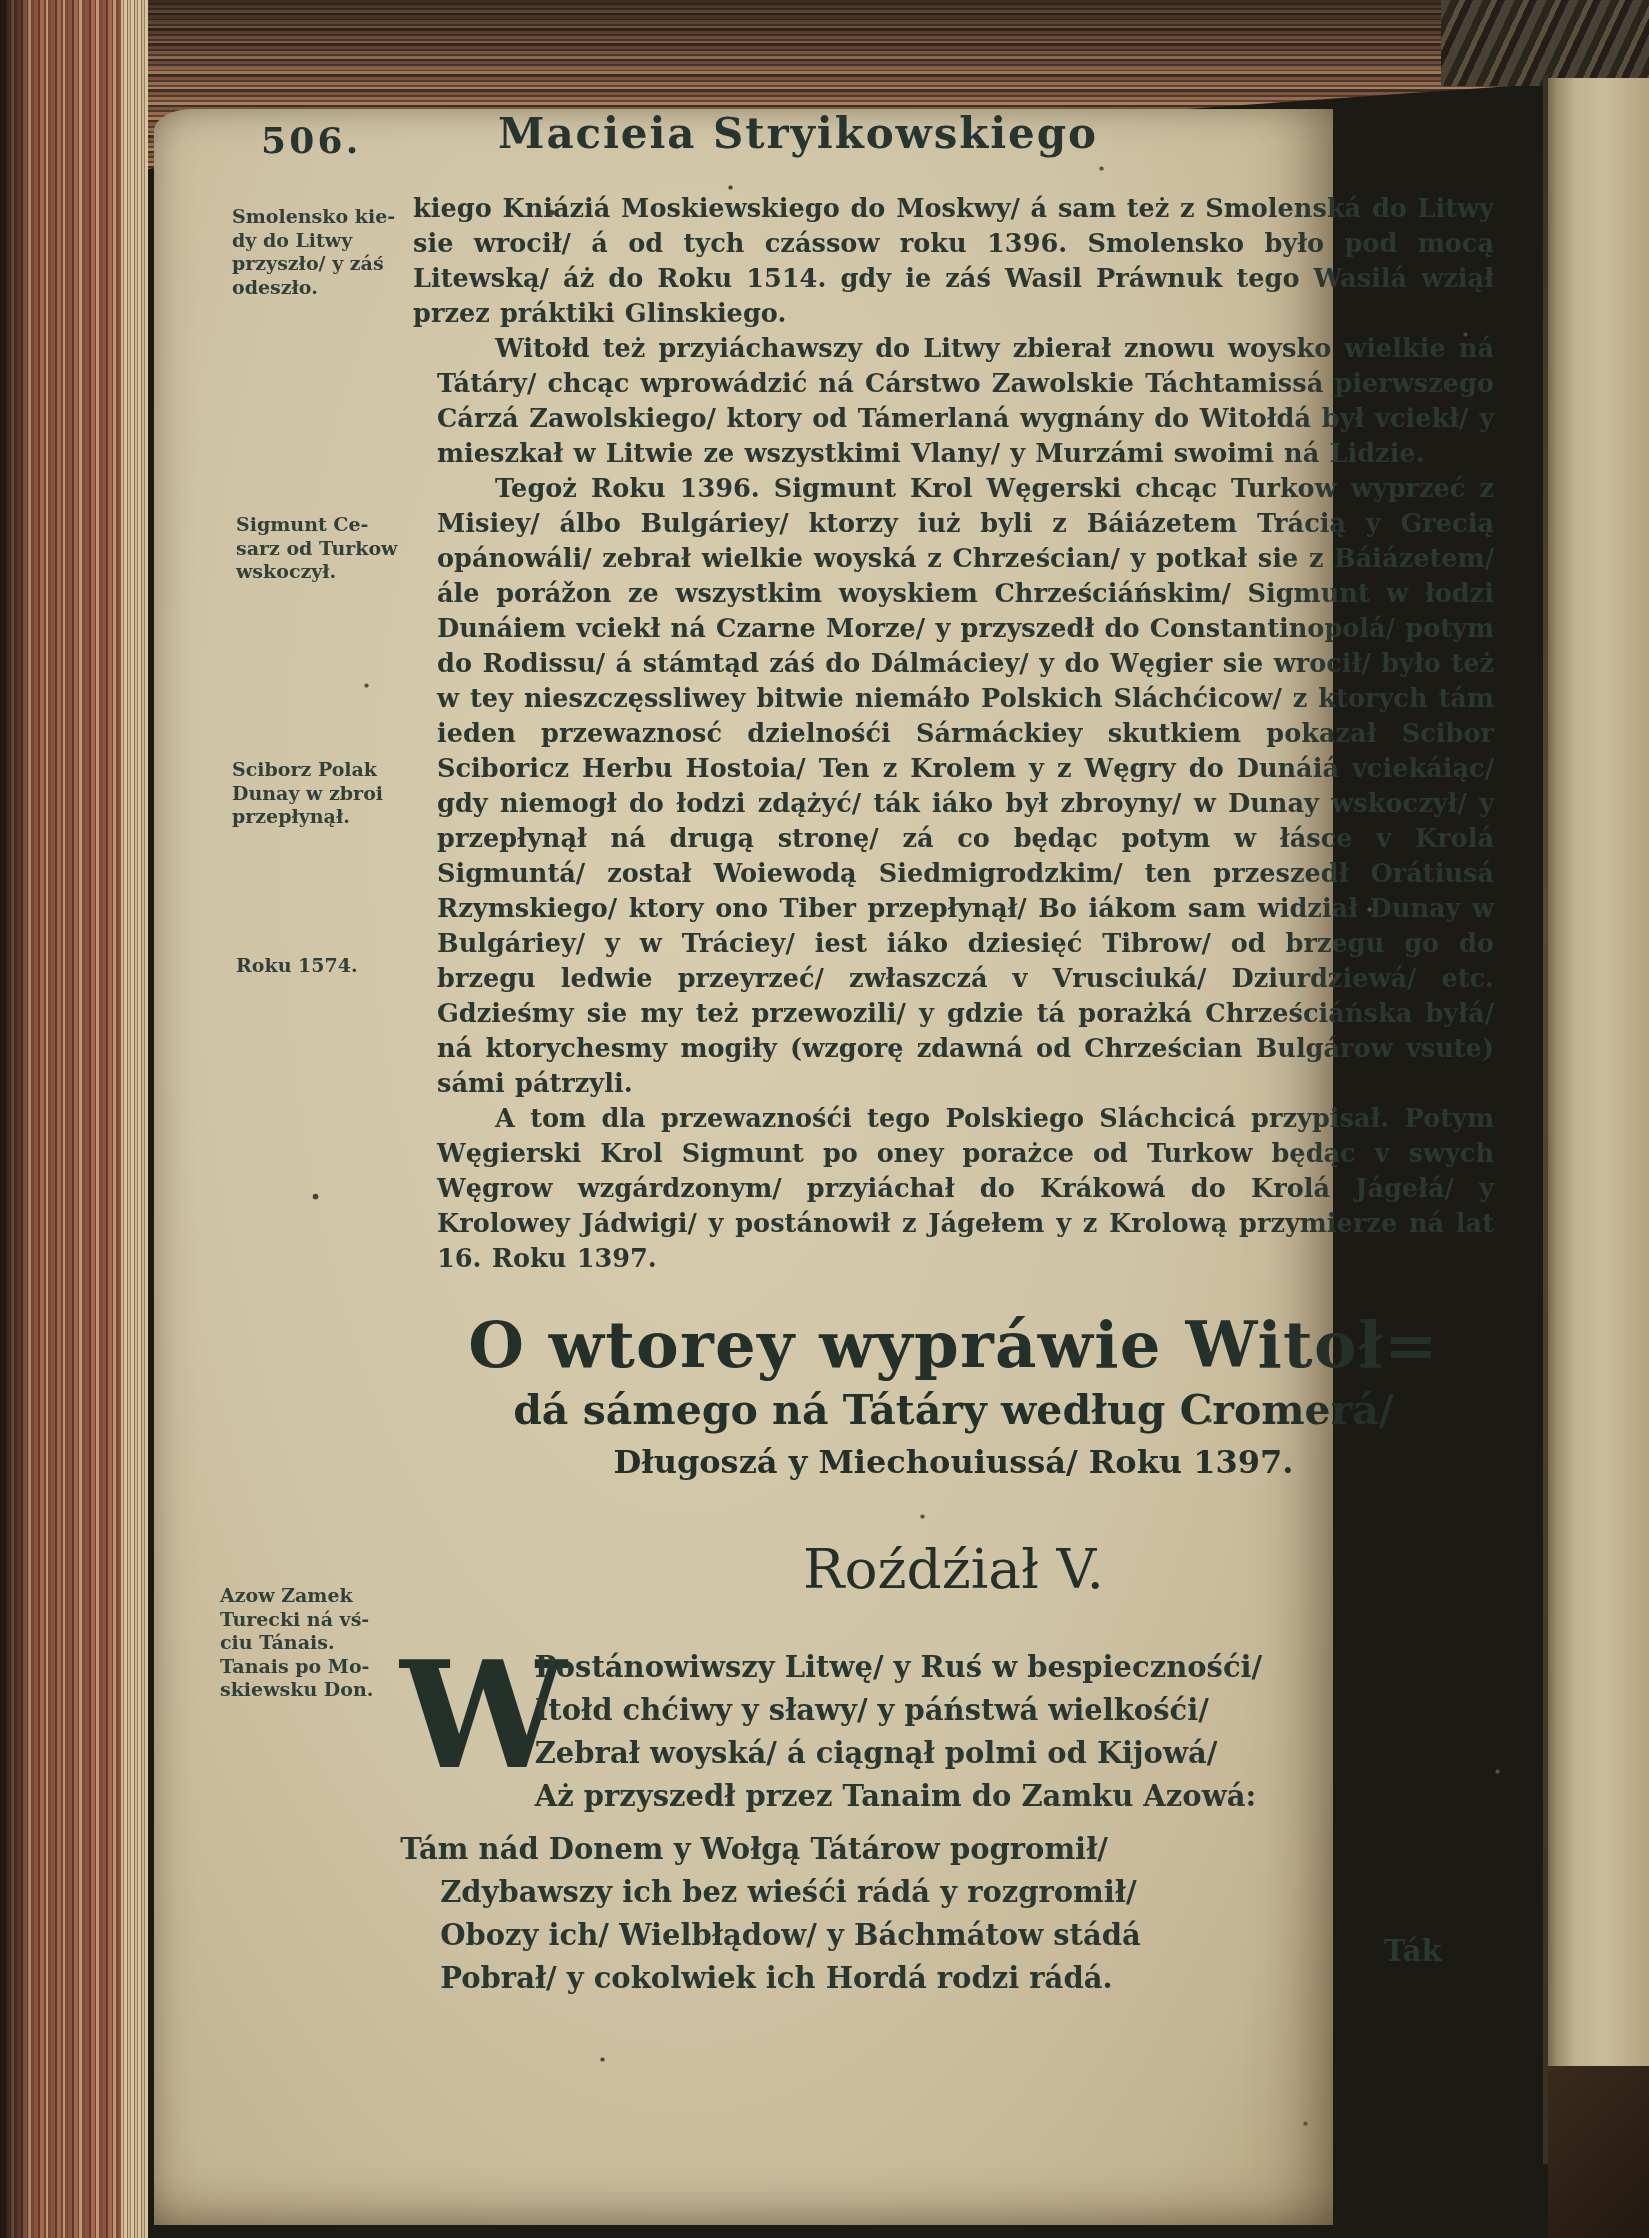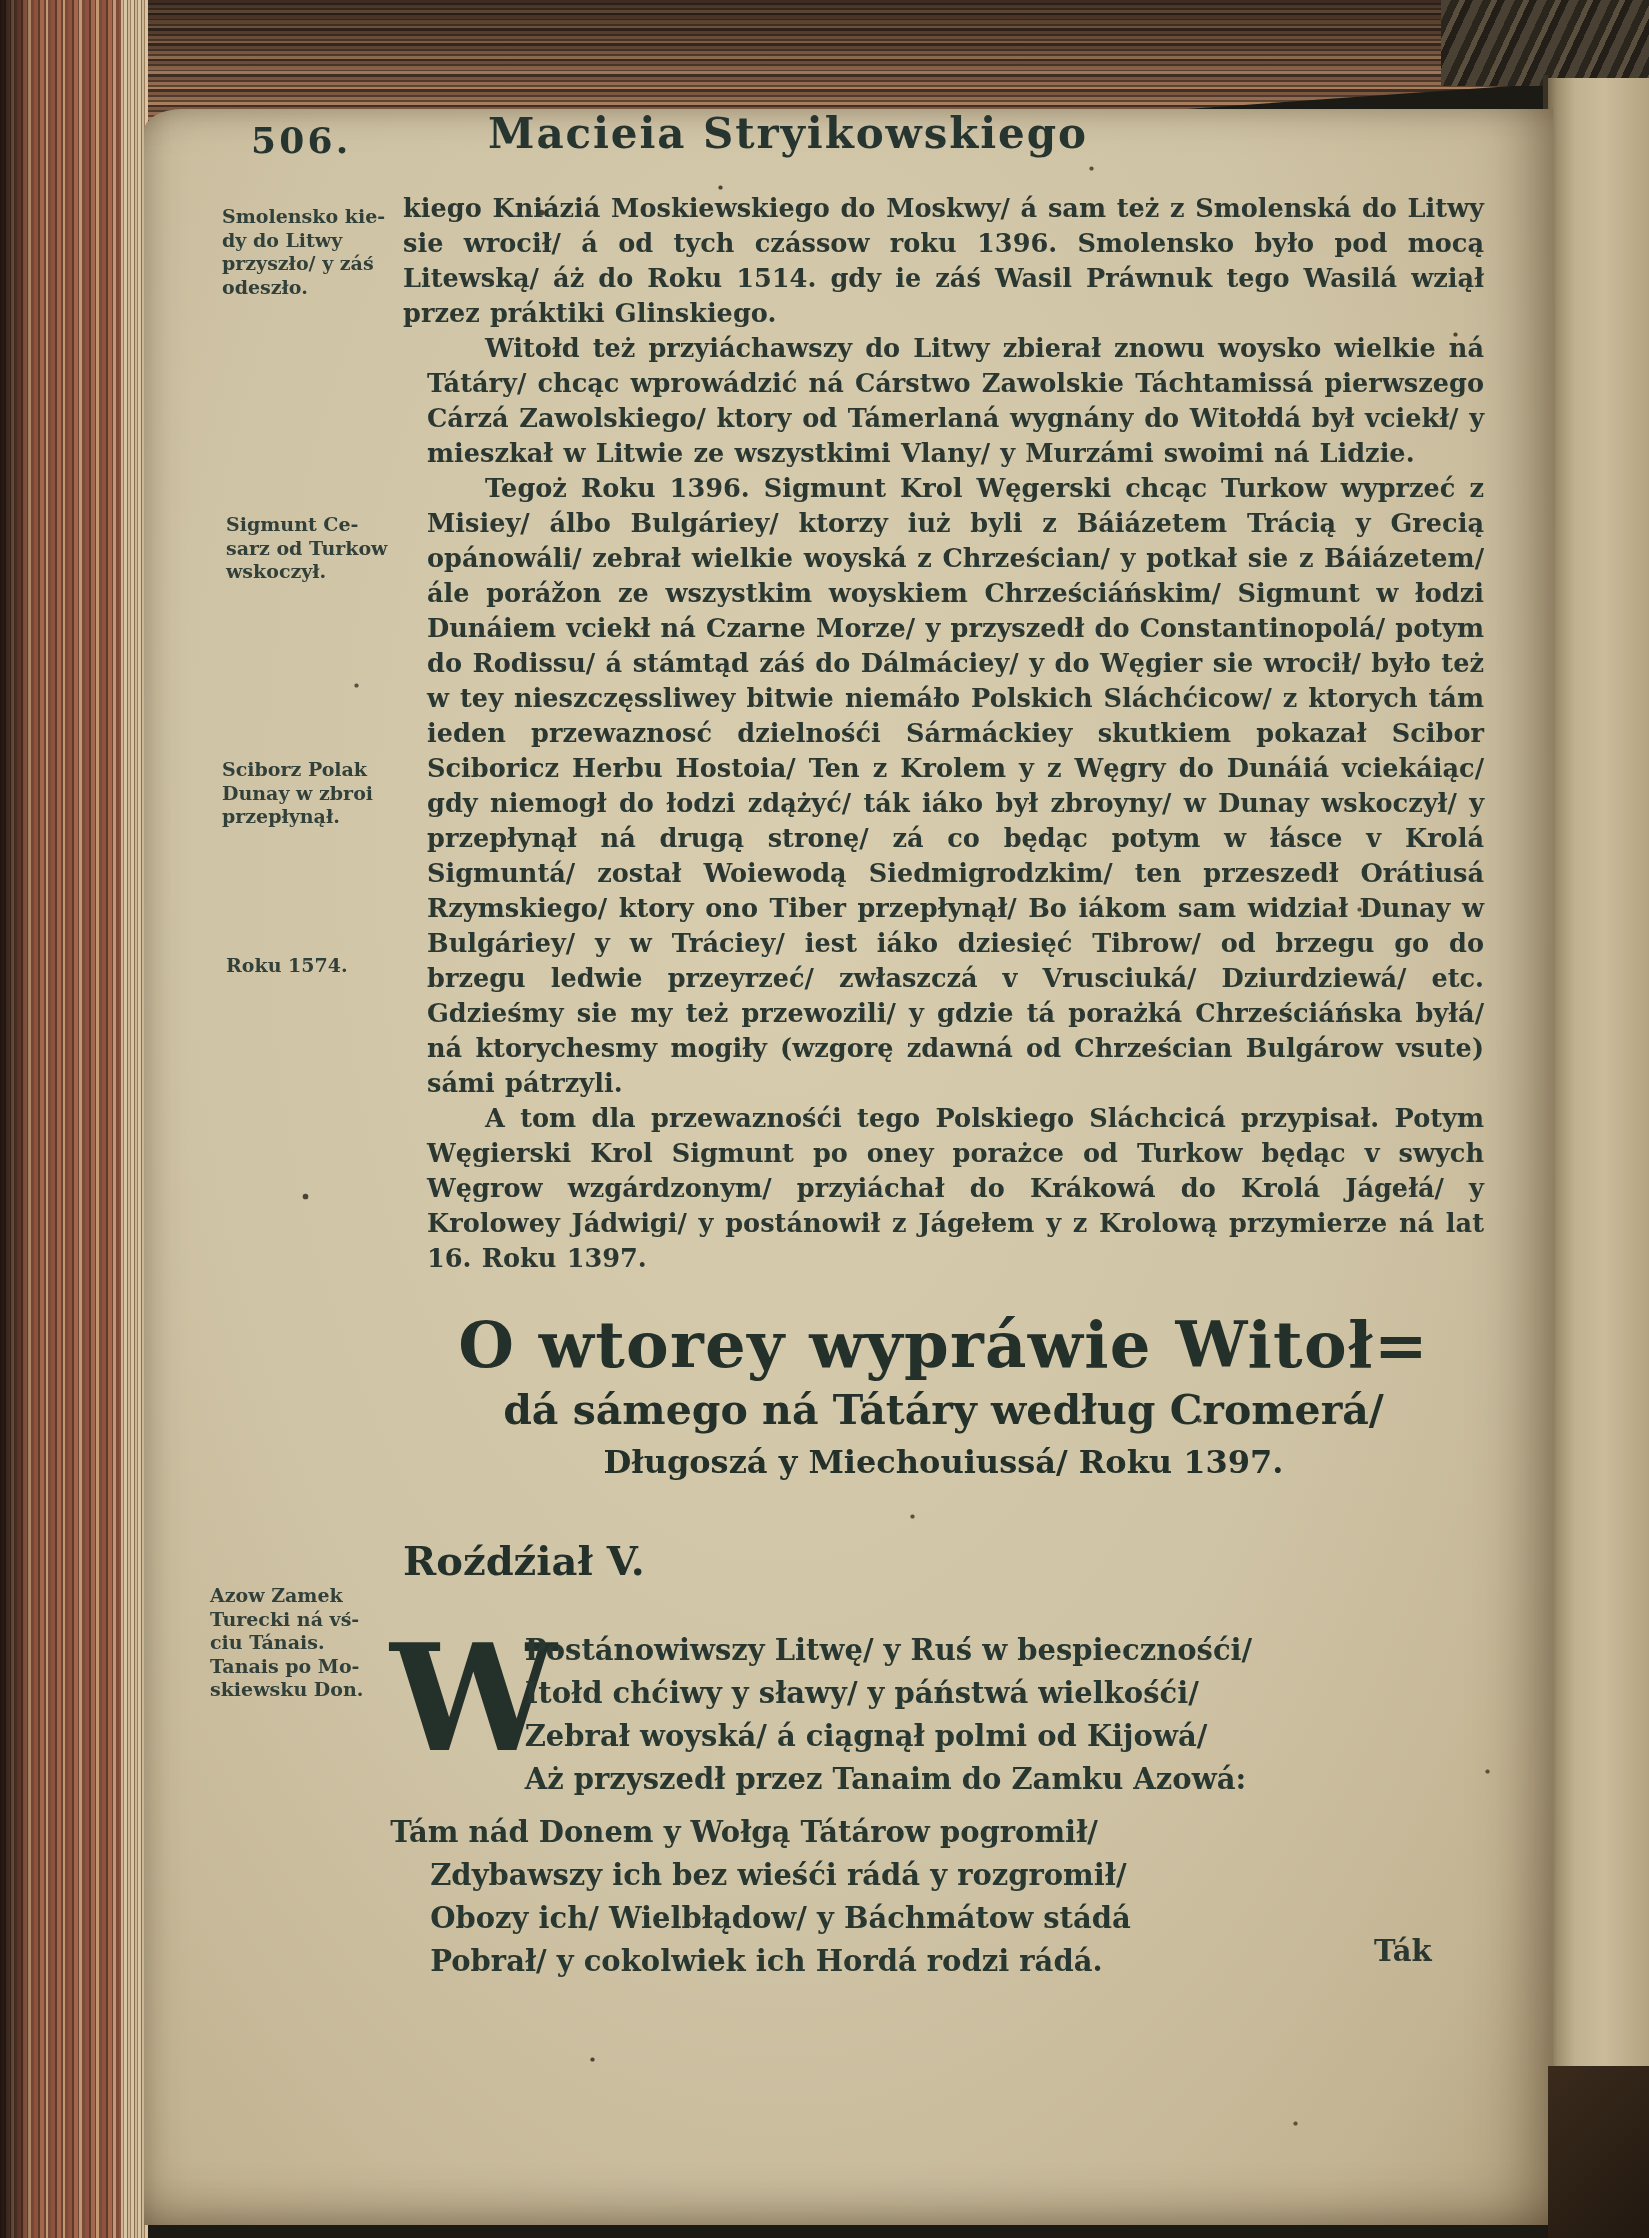--- a/index.html
+++ b/index.html
@@ -47,21 +47,21 @@
   .crease{
     position:absolute;left:1543px;top:75px;width:4.5px;height:2089px;
     background:linear-gradient(to bottom,#383224,#55492f 40%,#383224);
   }
   .cover-br{
     position:absolute;right:0;bottom:0;width:102px;height:173px;
     background:linear-gradient(135deg,#3a2b1c,#221810);
   }
   
   .paper{
-    position:absolute;left:144px;top:109px;width:1409px;height:2116px;
+    position:absolute;left:154px;top:109px;width:1179px;height:2116px;
     border-top-left-radius:38px 22px;
     background:radial-gradient(ellipse at 45% 35%,
       #d9cdb0 0%,#cfc3a5 55%,#c3b493 85%,#b2a27f 100%);
     box-shadow:
       inset -45px 0 58px -25.6px rgba(70,52,30,.5),
       inset 0 -38px 51px -32px rgba(70,52,30,.45),
       inset 25.6px 0 38px -25.6px rgba(70,52,30,.35),
       inset 0 19px 32px -22.4px rgba(70,52,30,.3);
     color:#2b3832;
   }
@@ -75,21 +75,21 @@
   .margin-note{position:absolute;width:195px;font-size:19px;line-height:23.6px;font-weight:700;color:#32403a;}
   .mn1{left:78px;top:96px}.mn2{left:82px;top:404px}.mn3{left:78px;top:649px}
   .mn4{left:82px;top:845px}.mn5{left:66px;top:1475px}
   .main-text{position:absolute;left:259px;top:82px;width:1081px;}
   .para{margin:0;font-size:25.6px;line-height:35px;font-weight:700;text-align:justify;word-spacing:1.3px;}
   .para+.para{text-indent:58px;margin-left:24px;}
   .section-title{text-align:center;margin-top:33px;color:#24312b;}
   .title1{font-size:64px;line-height:72px;font-weight:700;letter-spacing:1.3px;}
   .title2{font-size:41px;line-height:47px;font-weight:700;margin-top:6.4px;}
   .title3{font-size:32px;line-height:38px;font-weight:700;margin-top:9px;}
-  .chapter{font-size:40px;font-weight:700;margin-top:56px;color:#24312b;}
+  .chapter{text-align:center;font-size:55px;font-weight:400;margin-top:56px;color:#24312b;}
   .verse{margin-top:45px;margin-left:-12.8px;font-size:29px;line-height:43px;font-weight:700;color:#293731;}
   .dropcap{float:left;font-size:148px;line-height:123px;width:123px;margin:7.7px 11.5px 0 0;font-weight:700;color:#24312b;}
   .verse-head{min-height:182px;}
   .verse-rest{clear:left;}
   .verse-line.indent{padding-left:40px;}
   .catchword{position:absolute;left:1230px;top:1825px;font-size:29px;font-weight:700;color:#2b3832;}
 </style>
 </head>
 <body>
 

